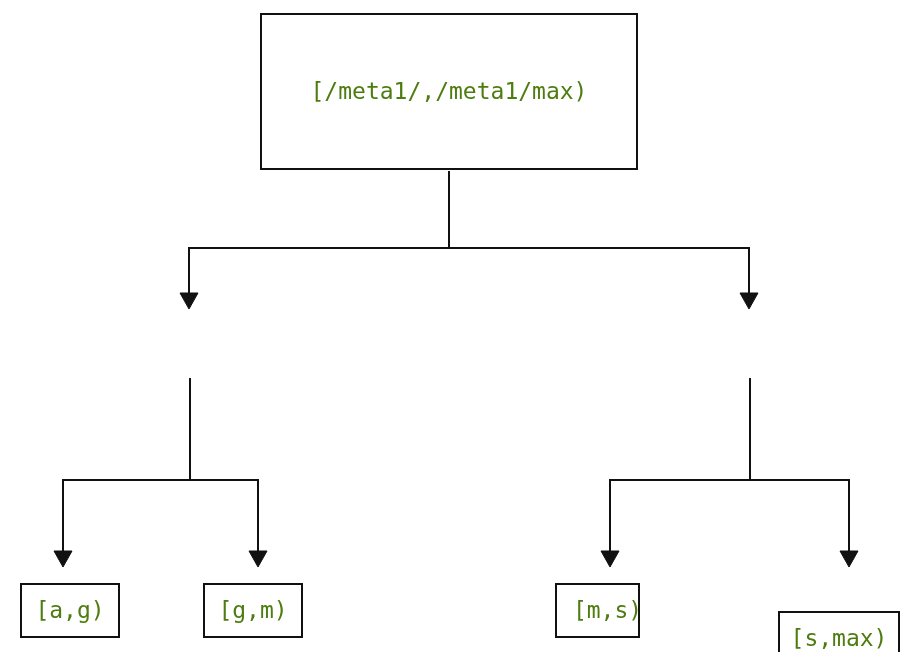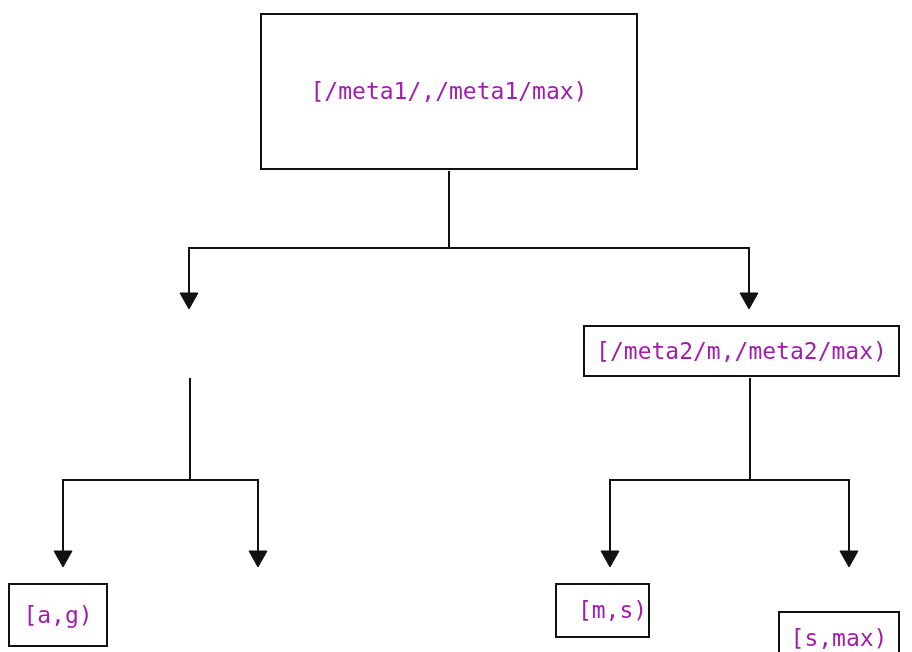--- a/index.html
+++ b/index.html
@@ -6,21 +6,21 @@
     margin: 0;
     padding: 0;
     background: #ffffff;
   }
   .canvas {
     position: relative;
     width: 912px;
     height: 652px;
     background: #ffffff;
     font-family: "DejaVu Sans Mono", "Liberation Mono", monospace;
-    color: #a21caf;
+    color: #4d7c0f;
     overflow: hidden;
   }
   .edges {
     position: absolute;
     left: 0;
     top: 0;
     width: 912px;
     height: 652px;
   }
   .edges line {
@@ -39,23 +39,23 @@
     display: flex;
     align-items: center;
     justify-content: center;
     font-size: 23px;
     line-height: 1;
     white-space: nowrap;
   }
   .node-root  { left: 260px; top: 13px;  width: 378px; height: 157px; }
   .node-l2a   { left: 23px;  top: 325px; width: 320px; height: 52px; }
   .node-l2b   { left: 583px; top: 325px; width: 317px; height: 52px; }
-  .node-leaf1 { left: 8px;   top: 583px; width: 100px; height: 64px; }
+  .node-leaf1 { left: 20px;   top: 583px; width: 100px; height: 55px; }
   .node-leaf2 { left: 203px; top: 583px; width: 100px; height: 55px; }
-  .node-leaf3 { left: 555px; top: 583px; width: 95px;  height: 55px; padding-left: 20px; }
+  .node-leaf3 { left: 555px; top: 583px; width: 85px;  height: 55px; padding-left: 20px; }
   .node-leaf4 { left: 778px; top: 583px; width: 122px; height: 55px; margin-top: 28px; }
 </style>
 </head>
 <body>
 
 <div class="canvas">
 
   <svg class="edges" viewBox="0 0 912 652" xmlns="http://www.w3.org/2000/svg">
 
     <line x1="449" y1="171" x2="449" y2="249"></line>
@@ -78,28 +78,28 @@
     <polygon points="601,551 619,551 610,567"></polygon>
     <line x1="849" y1="479" x2="849" y2="552"></line>
     <polygon points="840,551 858,551 849,567"></polygon>
   </svg>
 
   <div class="node node-root">
     <span>[/meta1/,/meta1/max)</span>
   </div>
 
 
-  <div class="node node-l2b">
-    <span>[/meta2/m,/meta2/max)</span>
-  </div>
 
   <div class="node node-leaf1">
     <span>[a,g)</span>
   </div>
 
+  <div class="node node-leaf2">
+    <span>[g,m)</span>
+  </div>
 
   <div class="node node-leaf3">
     <span>[m,s)</span>
   </div>
 
   <div class="node node-leaf4">
     <span>[s,max)</span>
   </div>
 
 </div>

